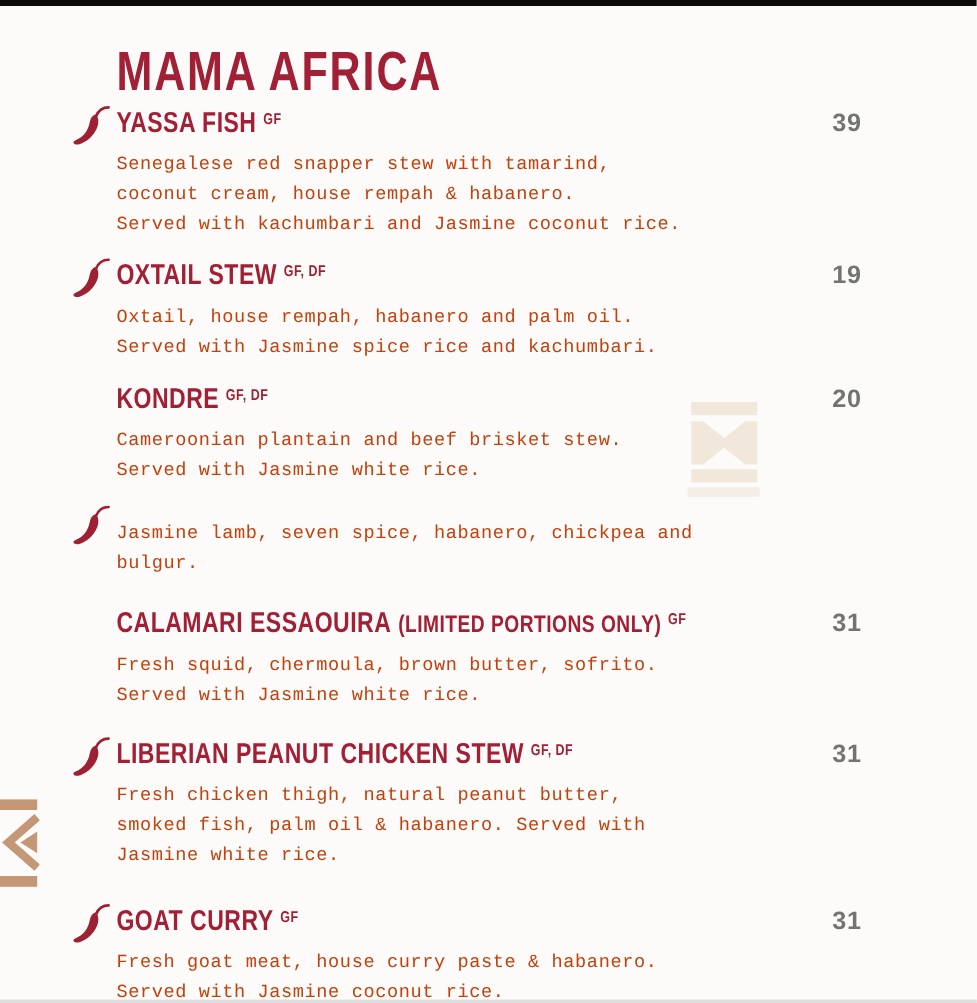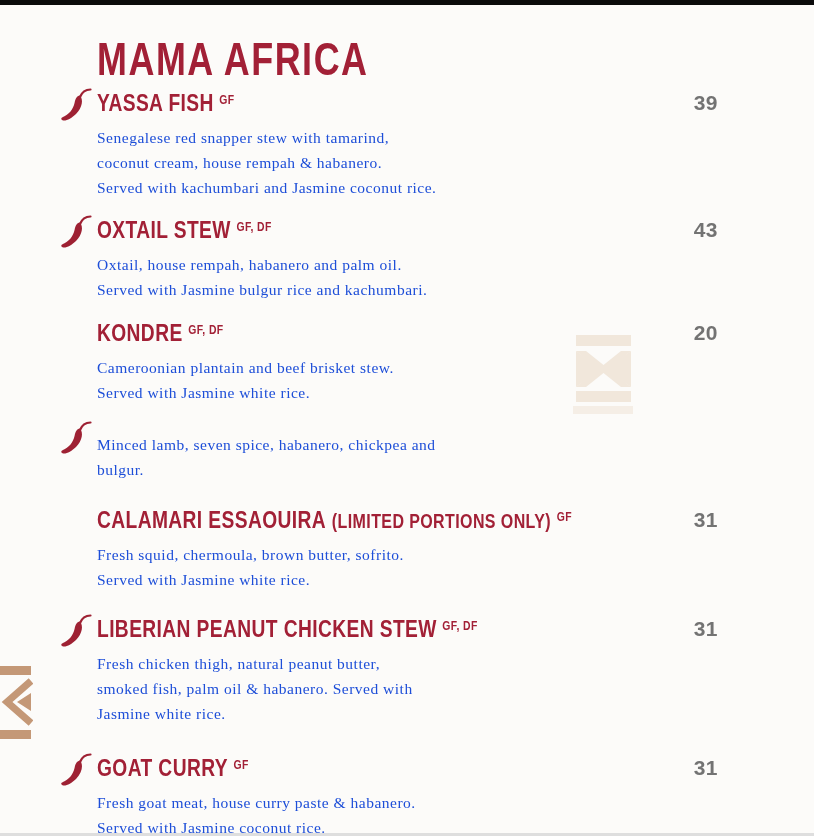--- a/index.html
+++ b/index.html
@@ -38,23 +38,23 @@
   .dish .tags{
     font-size:13px;font-weight:800;letter-spacing:0.5px;
     position:relative;top:-7px;margin-left:7px;
   }
   .price{
     position:absolute;right:0;top:1px;
     color:#737373;font-weight:800;font-size:21px;letter-spacing:0.5px;
   }
   .desc{
     margin-top:9px;
-    font-family:Liberation Serif, serif;
+    font-family:Liberation Mono, monospace;
     font-size:15.5px;line-height:25px;letter-spacing:0.5px;
-    color:#1d4ed8;
+    color:#c2410c;
     white-space:pre-line;
     max-width:500px;
   }
   .chili{
     position:absolute;left:-38px;top:-3px;width:34px;height:36px;
   }
   .motif{position:absolute;}
   .motif-right{left:572px;top:335px;}
   .motif-left{left:0;top:666px;}
 </style>
@@ -109,40 +109,40 @@
 coconut cream, house rempah &amp; habanero.
 Served with kachumbari and Jasmine coconut rice.</div>
   </div>
 
   <div class="menu-item" style="top:217px">
     <svg class="chili" viewBox="0 0 34 36">
         <use href="#chili-glyph"></use>
       </svg>
     <div class="dish-line">
       <span class="dish"><span>OXTAIL STEW</span><span class="tags">GF, DF</span></span>
-      <span class="price">43</span>
+      <span class="price">19</span>
     </div>
     <div class="desc">Oxtail, house rempah, habanero and palm oil.
-Served with Jasmine bulgur rice and kachumbari.</div>
+Served with Jasmine spice rice and kachumbari.</div>
   </div>
 
   <div class="menu-item" style="top:320px">
     <div class="dish-line">
       <span class="dish"><span>KONDRE</span><span class="tags">GF, DF</span></span>
       <span class="price">20</span>
     </div>
     <div class="desc">Cameroonian plantain and beef brisket stew.
 Served with Jasmine white rice.</div>
   </div>
 
   <div class="menu-item" style="top:423px">
     <svg class="chili" viewBox="0 0 34 36">
         <use href="#chili-glyph"></use>
       </svg>
-    <div class="desc">Minced lamb, seven spice, habanero, chickpea and
+    <div class="desc">Jasmine lamb, seven spice, habanero, chickpea and
 bulgur.</div>
   </div>
 
   <div class="menu-item" style="top:507px">
     <div class="dish-line">
       <span class="dish"><span>CALAMARI ESSAOUIRA</span>&nbsp;<span class="qualifier">(LIMITED PORTIONS ONLY)</span><span class="tags">GF</span></span>
       <span class="price">31</span>
     </div>
     <div class="desc">Fresh squid, chermoula, brown butter, sofrito.
 Served with Jasmine white rice.</div>

